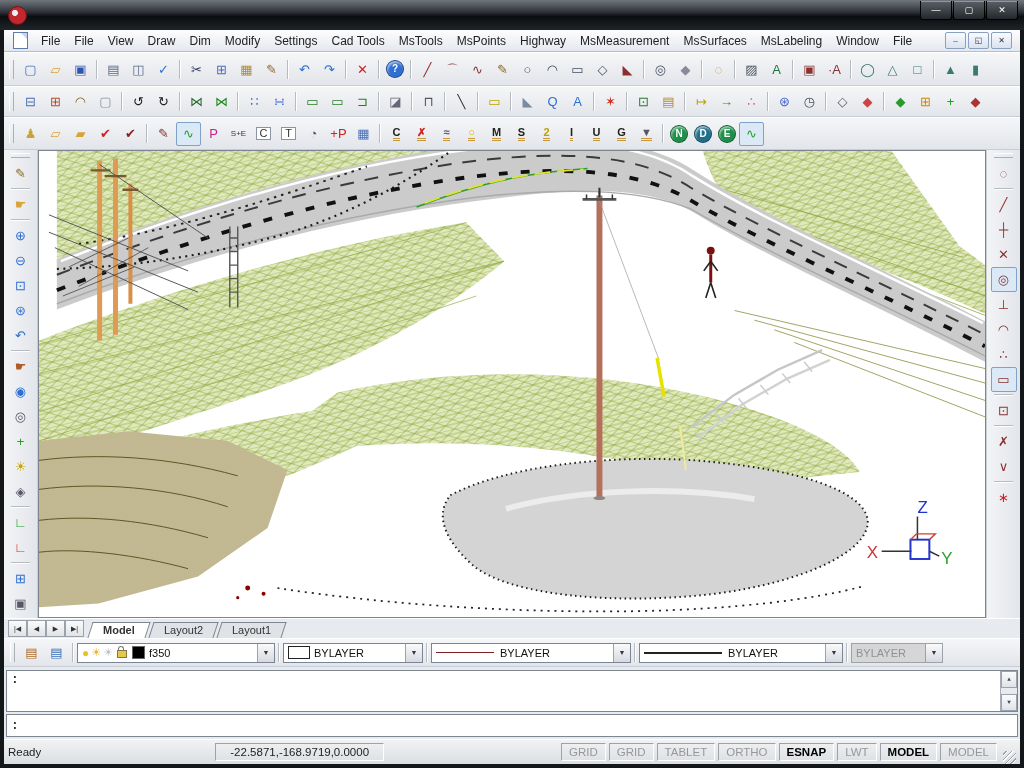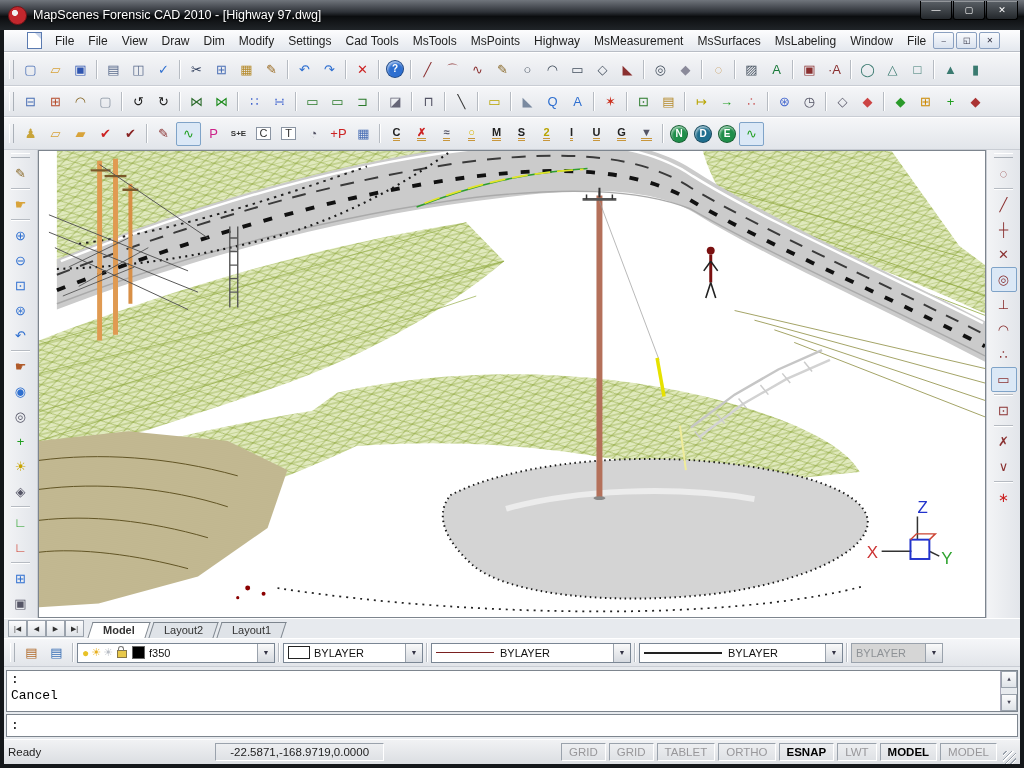--- a/index.html
+++ b/index.html
@@ -11,37 +11,37 @@
   .app-icon{width:17px;height:17px;border-radius:50%;background:radial-gradient(circle at 35% 35%,#f0f0f0 0 18%,#c2272d 20% 100%);
     border:1px solid #7a1418;margin:0 6px 0 2px;flex:none;}
   .title-text{text-shadow:0 1px 2px #000;white-space:nowrap;}
   .winbtns{margin-left:auto;display:flex;align-self:flex-start;margin-top:1px;}
   .winbtn{width:30px;height:18px;display:flex;align-items:center;justify-content:center;color:#fff;font-size:9px;
     background:linear-gradient(#5a6066,#24282c);border:1px solid #000;border-top:none;box-shadow:inset 0 1px 0 rgba(255,255,255,.35);margin-left:1px;border-radius:0 0 3px 3px;}
   
   .workarea{position:absolute;left:4px;right:4px;top:30px;bottom:4px;background:#e7eaee;display:flex;flex-direction:column;}
   
   .menubar{height:21px;flex:none;background:linear-gradient(#fdfdfe,#e4e8ee);border-bottom:1px solid #b8bdc5;
-    display:flex;align-items:center;font-size:12px;color:#222;padding:0 20px;text-align:center;}
+    display:flex;align-items:center;font-size:12px;color:#222;padding:0 6px;text-align:center;}
   .doc-icon{width:13px;height:15px;background:#fff;border:1px solid #5a7ab0;margin:0 6px 0 3px;flex:none;position:relative;}
   .doc-icon:before{content:"";position:absolute;right:0;top:0;border:3px solid #c8d4ea;border-left-color:transparent;border-bottom-color:transparent;}
   .menu-item{padding:2px 7px;white-space:nowrap;}
   .mdibtns{margin-left:auto;display:flex;gap:2px;padding-right:2px;}
   .mdibtn{width:19px;height:15px;font-size:8px;display:flex;align-items:center;justify-content:center;color:#334;
     background:linear-gradient(#fafbfd,#d9e2ef);border:1px solid #8aa0c0;border-radius:2px;}
   
   .tbrow{flex:none;display:flex;align-items:center;background:linear-gradient(#f5f6f8,#e2e5ea);
     border-bottom:1px solid #c9cdd4;border-top:1px solid #fff;padding:1px 2px;}
   .tbrow1{height:30px}.tbrow2{height:27px}.tbrow3{height:29px}
   .grip{width:3px;height:19px;border-left:1px solid #fff;border-right:1px solid #aab0b8;margin:0 4px 0 3px;flex:none;}
   .sep{width:1px;height:19px;background:#b6bbc2;border-right:1px solid #fff;margin:0 3px;flex:none;}
   .tbtn{width:23px;height:22px;flex:none;display:flex;align-items:center;justify-content:center;
     font-size:13px;line-height:1;border:1px solid transparent;border-radius:2px;color:#445;}
   .tbtn.pressed{border:1px solid #7fa3c8;background:#dbe8f6;}
-  .tbtn.small{font-size:8px;font-weight:bold;letter-spacing:0;}
+  .tbtn.small{font-size:8px;font-weight:normal;letter-spacing:0;}
   .tbtn.boxed .glyph{border:1px solid #8a94a2;padding:0 3px;background:#fff;font-size:11px;}
   .tbtn.layerstack .glyph{border-bottom:3px double #c8963c;padding-bottom:0px;font-weight:bold;font-size:11px;}
   .tbtn.ball{width:16px;height:16px;border-radius:50%;margin:3px;font-weight:bold;font-size:10px;
     border:1px solid rgba(0,0,0,.35);box-shadow:inset 1px 2px 2px rgba(255,255,255,.55);}
   
   .main{flex:1;display:flex;min-height:0;}
   .toolcol{width:33px;flex:none;background:linear-gradient(90deg,#f3f4f6,#e2e5ea);display:flex;flex-direction:column;align-items:center;padding-top:2px;}
   .toolcol-left{border-right:1px solid #c9cdd4;}
   .toolcol-right{border-left:1px solid #c9cdd4;}
   .toolcol .tbtn{width:24px;height:23px;}
@@ -88,21 +88,20 @@
   .tgl.on{color:#000;font-weight:bold;}
   .resize-grip{width:13px;height:13px;margin-left:6px;align-self:flex-end;
     background:repeating-linear-gradient(135deg,transparent 0 2px,#9aa2ac 2px 3px,#fff 3px 4px);}
   .spacer{flex:1;}
 </style>
 </head>
 <body>
 
 <div class="titlebar">
   <span class="app-icon"></span>
-  <span class="title-text">MapScenes Forensic CAD 2010 - [Highway 97.dwg]</span>
   <div class="winbtns">
 
   <span class="winbtn">
         <span>—</span>
       </span>
       <span class="winbtn">
         <span>▢</span>
       </span>
       <span class="winbtn">
         <span>✕</span>
@@ -777,21 +776,20 @@
       <span>BYLAYER</span>
       <span class="arrowbtn">▼</span>
     </div>
   </div>
 
   <div class="cmdarea">
     <div class="cmdhist">
       <div>
 
       <div class="line"><span>:</span></div>
-          <div class="line"><span>Cancel</span></div>
         </div>
       <div class="vscroll">
         <span class="sbtn">▲</span>
         <span class="sbtn">▼</span>
       </div>
     </div>
     <div class="cmdline">
       <span>:</span>
     </div>
   </div>

